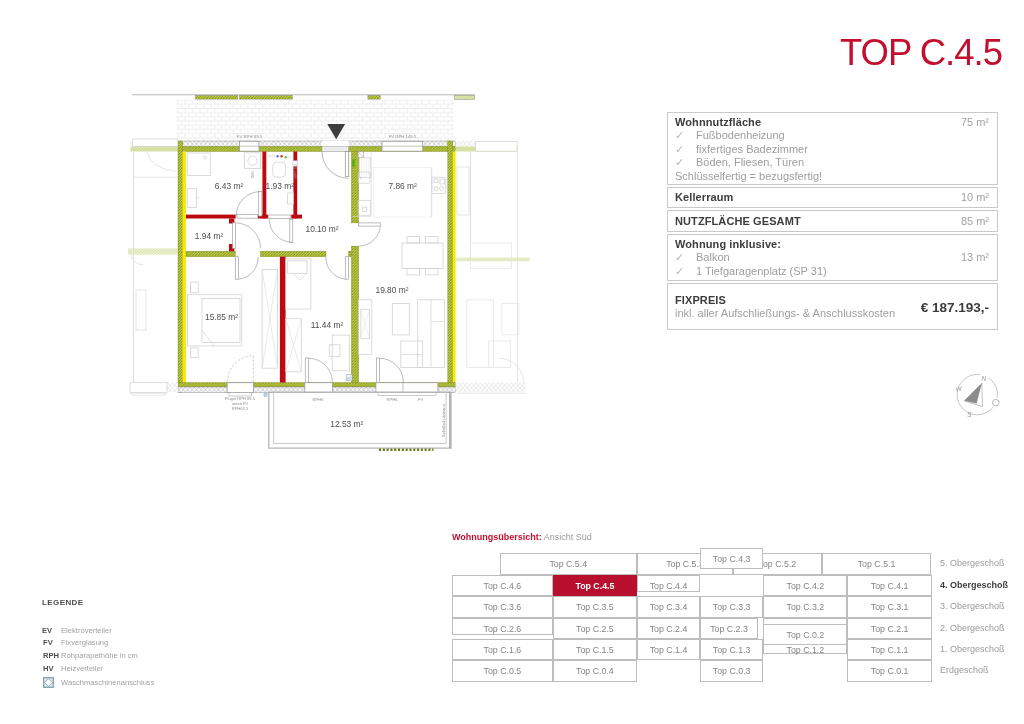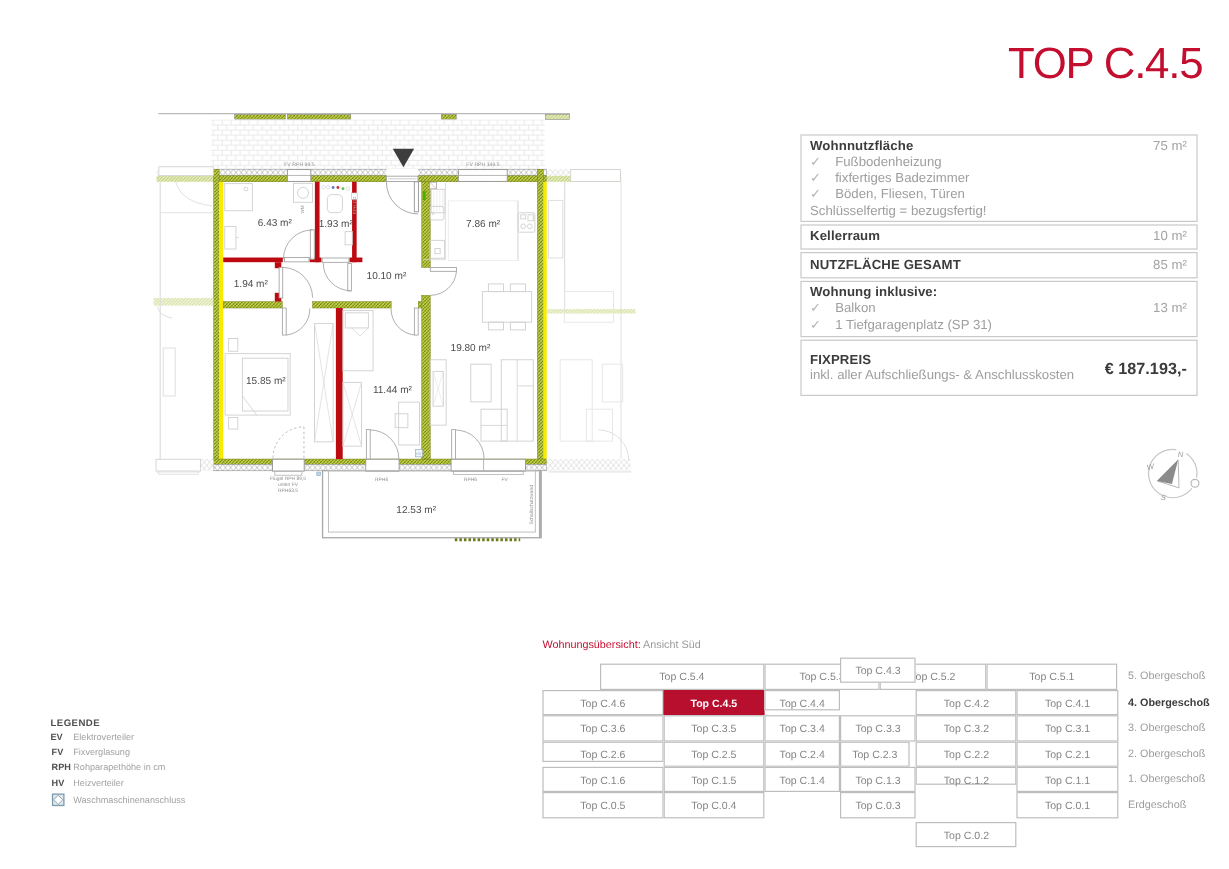--- a/index.html
+++ b/index.html
@@ -373,21 +373,21 @@
 <div class="ibox" style="top:112px;height:73px;"><b>Wohnnutzfläche</b><span class="val">75 m²</span><br><span class="chk">✓</span>Fußbodenheizung<br><span class="chk">✓</span>fixfertiges Badezimmer<br><span class="chk">✓</span>Böden, Fliesen, Türen<br>Schlüsselfertig = bezugsfertig!</div>
 
 <div class="ibox" style="top:187px;height:21px;padding-top:3px;"><b>Kellerraum</b><span class="val">10 m²</span></div>
 
 <div class="ibox" style="top:210px;height:22px;padding-top:4px;"><b>NUTZFLÄCHE GESAMT</b><span class="val" style="top:4px;">85 m²</span></div>
 
 <div class="ibox" style="top:234px;height:47px;"><b>Wohnung inklusive:</b><br><span class="chk">✓</span>Balkon<span class="val" style="top:16px;">13 m²</span><br><span class="chk">✓</span>1 Tiefgaragenplatz (SP 31)</div>
 
 <div class="ibox" style="top:283px;height:47px;padding-top:10px;"><b>FIXPREIS</b><br>inkl. aller Aufschließungs- &amp; Anschlusskosten<span class="val" style="top:17px;font-size:13.5px;color:#3c3c3c;font-weight:bold;">€ 187.193,-</span></div>
 
-<div class="abs" style="left:452px;top:532px;font-size:9px;"><span style="color:#c30e2f;font-weight:normal;text-align:center;">Wohnungsübersicht:</span><span style="color:#9b9b9b;"> Ansicht Süd</span></div>
+<div class="abs" style="left:452px;top:532px;font-size:9px;"><span style="color:#c30e2f;font-weight:bold;text-align:center;">Wohnungsübersicht:</span><span style="color:#9b9b9b;"> Ansicht Süd</span></div>
 
 <div class="cell" style="left:499.5px;top:553.0px;width:137.5px;height:21.9px;line-height:20.9px;">Top C.5.4</div>
 
 <div class="cell" style="left:637.0px;top:553.0px;width:96.0px;height:21.9px;line-height:20.9px;">Top C.5.3</div>
 
 <div class="cell" style="left:733.0px;top:553.0px;width:88.8px;height:21.9px;line-height:20.9px;">Top C.5.2</div>
 
 <div class="cell" style="left:821.8px;top:553.0px;width:109.5px;height:21.9px;line-height:20.9px;">Top C.5.1</div>
 
 <div class="cell" style="left:452.0px;top:574.9px;width:100.8px;height:21.4px;line-height:20.4px;">Top C.4.6</div>
@@ -437,39 +437,39 @@
 <div class="cell" style="left:763.3px;top:639.1px;width:84.1px;height:15px;line-height:20.3px;">Top C.1.2</div>
 
 <div class="cell" style="left:847.4px;top:639.1px;width:84.5px;height:21.3px;line-height:20.3px;">Top C.1.1</div>
 
 <div class="cell" style="left:452.0px;top:660.4px;width:100.8px;height:21.4px;line-height:20.4px;">Top C.0.5</div>
 
 <div class="cell" style="left:552.8px;top:660.4px;width:84.2px;height:21.4px;line-height:20.4px;">Top C.0.4</div>
 
 <div class="cell" style="left:700.0px;top:660.4px;width:63.3px;height:21.4px;line-height:20.4px;">Top C.0.3</div>
 
-<div class="cell" style="left:763.3px;top:685px;width:84.1px;height:21.4px;line-height:20.4px;text-align:center;">Top C.0.2</div>
+<div class="cell" style="left:763.3px;top:624px;width:84.1px;height:21.4px;line-height:20.4px;text-align:center;">Top C.0.2</div>
 
 <div class="cell" style="left:847.4px;top:660.4px;width:84.5px;height:21.4px;line-height:20.4px;">Top C.0.1</div>
 
 <div class="rowlab" style="left:940px;top:553.0px;height:21.9px;line-height:21.9px;">5. Obergeschoß</div>
 
 <div class="rowlab" style="left:940px;top:574.9px;height:21.4px;line-height:21.4px;color:#3d3d3d;font-weight:bold;">4. Obergeschoß</div>
 
 <div class="rowlab" style="left:940px;top:596.3px;height:21.4px;line-height:21.4px;">3. Obergeschoß</div>
 
 <div class="rowlab" style="left:940px;top:617.7px;height:21.4px;line-height:21.4px;">2. Obergeschoß</div>
 
 <div class="rowlab" style="left:940px;top:639.1px;height:21.3px;line-height:21.3px;">1. Obergeschoß</div>
 
 <div class="rowlab" style="left:940px;top:660.4px;height:21.4px;line-height:21.4px;">Erdgeschoß</div>
 
 <div id="legend">
     <div class="t" style="font-size:8px;letter-spacing:.4px;">LEGENDE</div>
-    <table style="border-collapse:collapse;font-size:7.6px;margin-top:2px;">
+    <table style="border-collapse:collapse;font-size:7.6px;margin-top:18px;">
       <tbody>
         <tr>
           <td class="t" style="padding:0 4px 0 0;height:11px;">EV</td>
           <td>Elektroverteiler</td>
         </tr>
         <tr>
           <td class="t" style="height:11px;">FV</td>
           <td>Fixverglasung</td>
         </tr>
         <tr>

